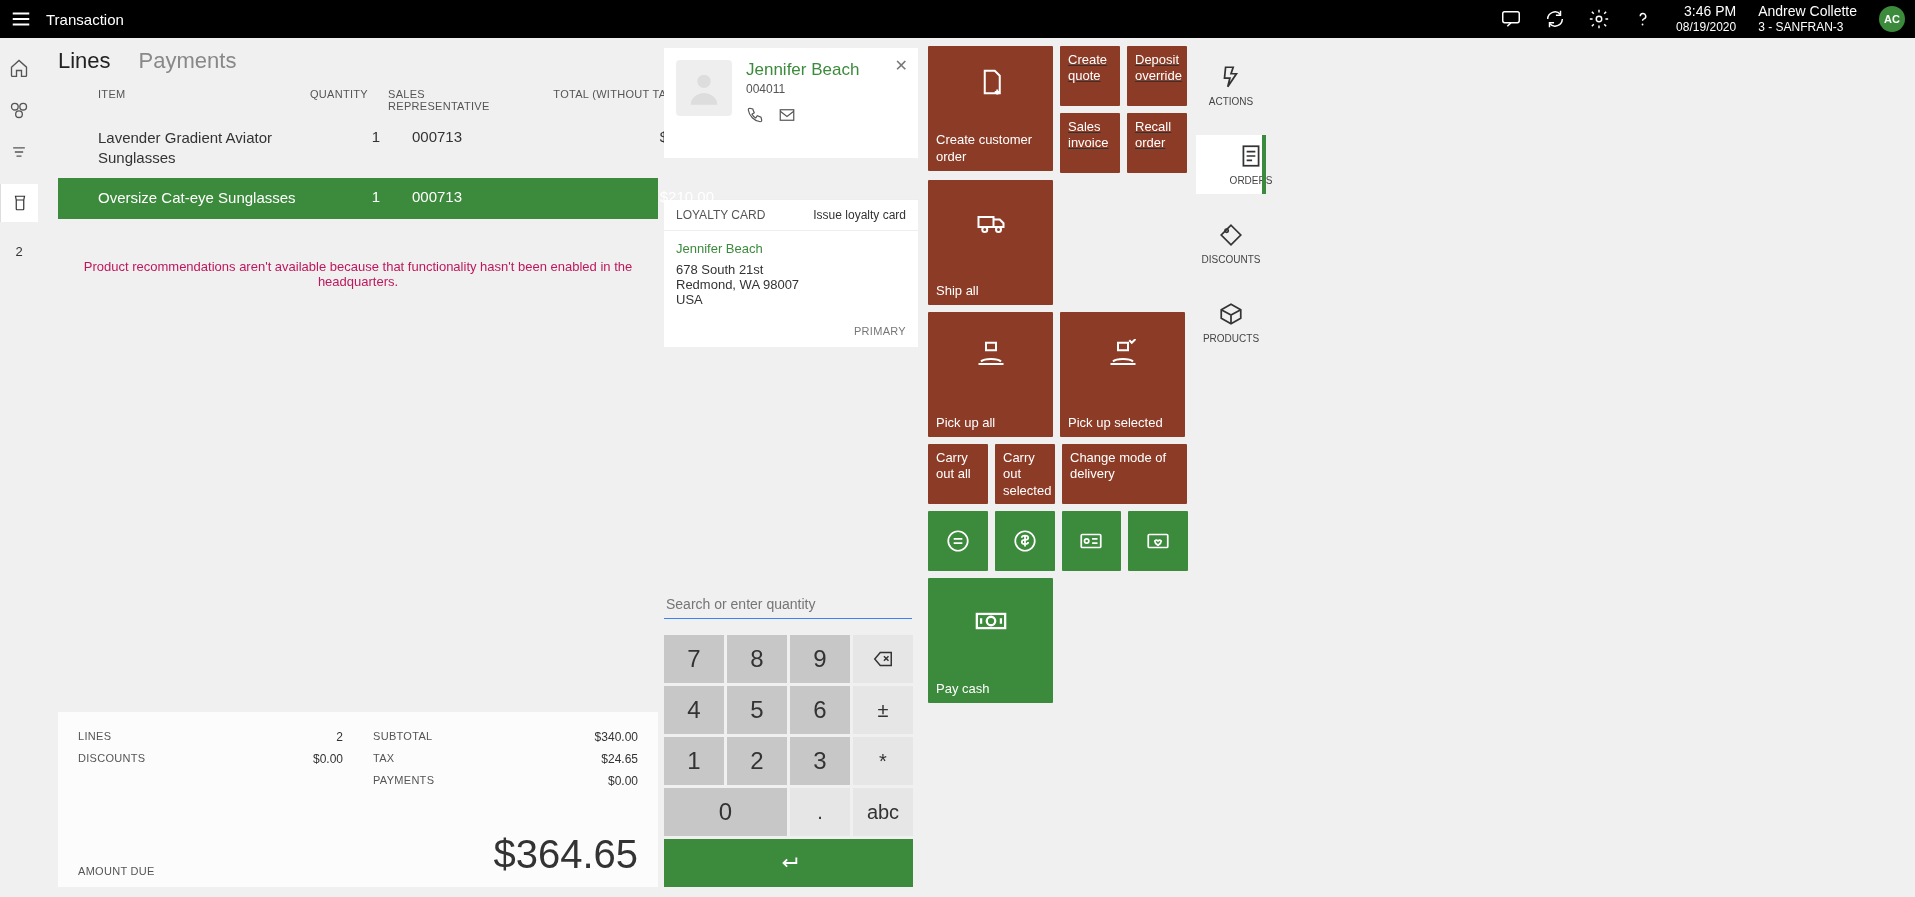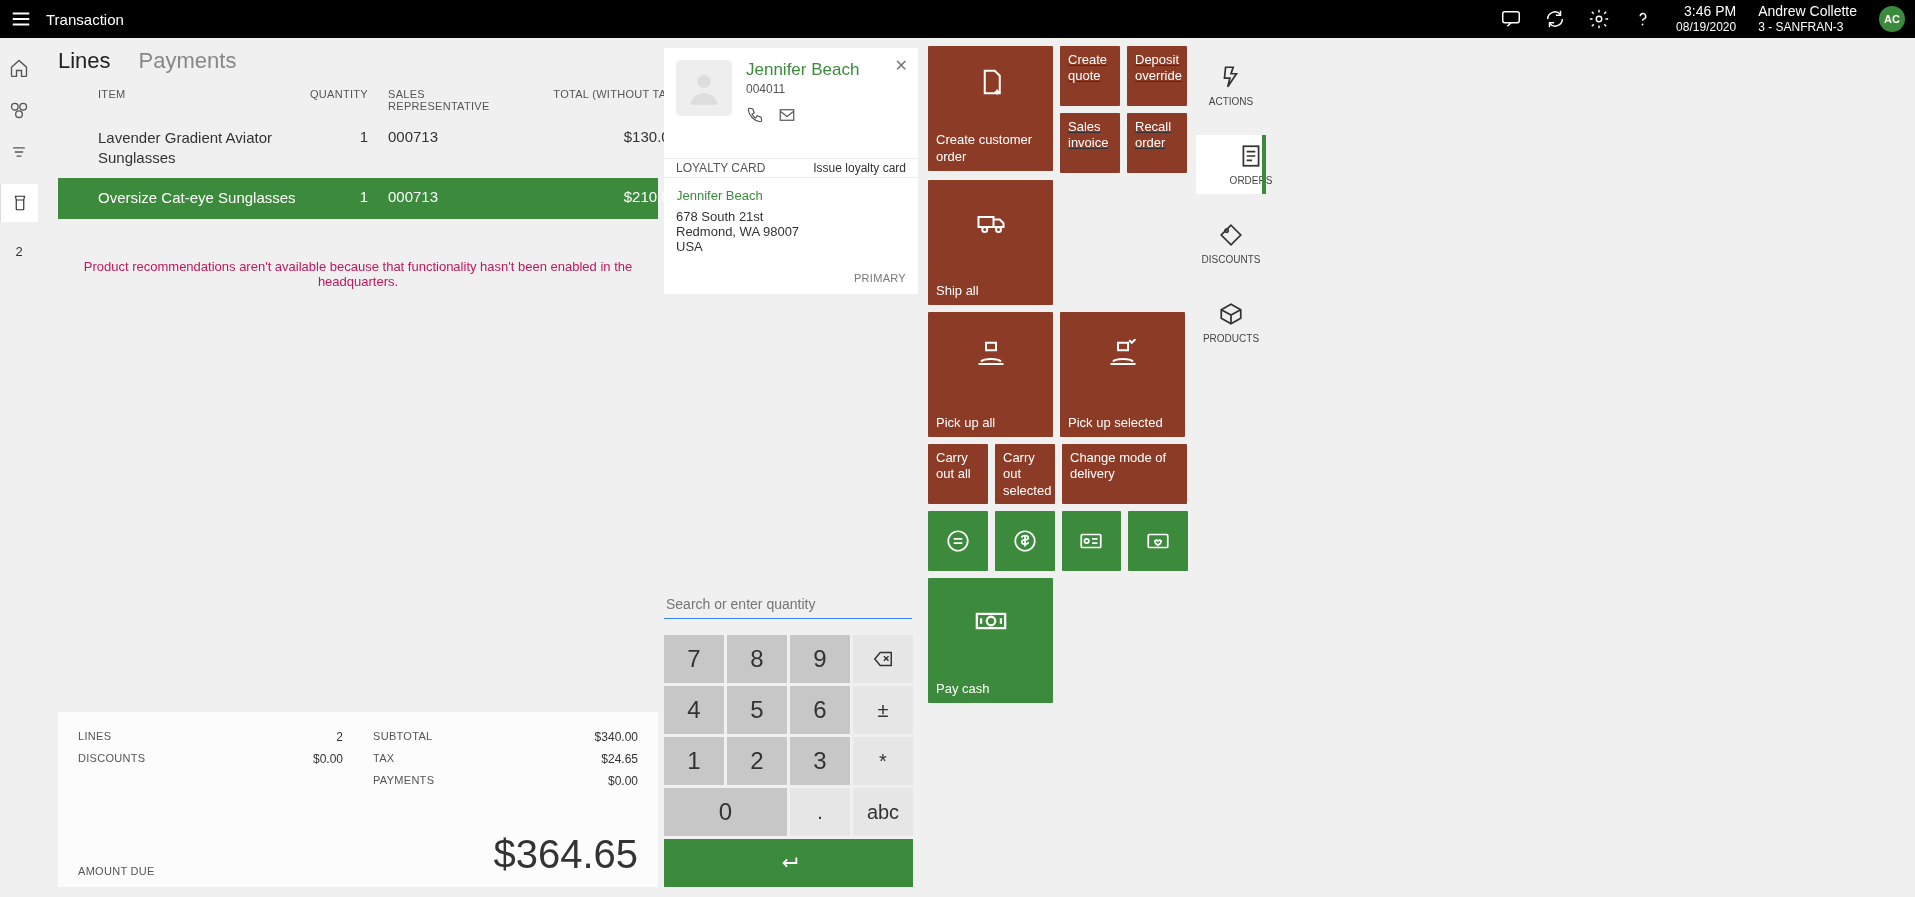--- a/index.html
+++ b/index.html
@@ -30,21 +30,21 @@
   .main { position:absolute; left:38px; top:38px; right:0; bottom:0; display:flex; }
 
   
   .lines-col { width: 620px; padding: 10px 0 10px 20px; display:flex; flex-direction:column; position:relative; }
   .tabs { display:flex; gap: 28px; padding-left: 0; margin-bottom: 8px; }
   .tabs .tab { font-size: 22px; font-weight: 300; color: #888; cursor:pointer; }
   .tabs .tab.active { color: #222; }
   .line-header { display:grid; grid-template-columns: 200px 70px 120px 190px; font-size: 11px; color:#555; padding: 6px 20px 6px 40px; font-weight:400; letter-spacing:0.3px; }
   .line-header .th-q { text-align:right; }
   .line-header .th-t { text-align:right; }
-  .line-item { display:grid; grid-template-columns: 200px 70px 120px 190px; padding: 10px 20px 10px 40px; font-size:15px; align-items:start; border-bottom:1px solid transparent; cursor:pointer; }
+  .line-item { display:grid; grid-template-columns: 200px 70px 120px 190px; padding: 10px 20px 10px 40px; font-size:15px; align-items:start; border-bottom:1px solid transparent; cursor:pointer;gap:12px; }
   .line-item .item-name { line-height:1.3; }
   .line-item .item-qty { text-align:right; }
   .line-item .item-rep { text-align:left; padding-left:20px;}
   .line-item .item-total { text-align:right; }
   .line-item.selected { background:#3c8a3c; color:#ffffff; }
 
   .recommend-msg { padding: 40px 20px; font-size:13px; color:#be185d; text-align:center; }
 
   .totals-box { margin-top:auto; background:#fcfcfc; padding: 14px 20px 20px 20px; display:grid; grid-template-columns: 1fr 1fr; column-gap: 30px; font-size:12px; }
   .totals-box .trow { display:flex; justify-content:space-between; padding: 4px 0; }
@@ -55,21 +55,21 @@
   .amount-due .dval { font-size: 40px; font-weight:300; color:#333; }
 
   
   .cust-col { width: 260px; padding: 10px 0 10px 6px; display:flex; flex-direction:column; }
   .cust-card { background:#fff; min-height:110px; position:relative; padding:12px; display:flex; gap:14px; }
   .cust-card .avatar-ph { width:56px; height:56px; background:#eee; border-radius:4px; display:flex; align-items:center; justify-content:center; color:#bbb; }
   .cust-card .cname { color:#3c8a3c; font-size:17px; }
   .cust-card .cid { color:#555; font-size:12px; margin-top:2px; }
   .cust-card .cicons { margin-top:10px; display:flex; gap:14px; color:#555; }
   .cust-card .close { position:absolute; top:8px; right:10px; color:#777; cursor:pointer; font-size:16px; }
-  .loyalty { background:#fff; border-top:1px solid #eee; padding:2px 12px; display:flex; justify-content:space-between; font-size:12px; color:#555; }
+  .loyalty { background:#fff; border-top:1px solid #eee; padding:8px 12px; display:flex; justify-content:space-between; font-size:12px; color:#555;margin-top:41px; }
   .loyalty .issue { color:#333; cursor:pointer; }
   .address-card { background:#fff; border-top:1px solid #eee; padding:10px 12px; font-size:13px; color:#333; }
   .address-card .aname { color:#3c8a3c; margin-bottom:6px; }
   .address-card .primary { font-size:11px; color:#777; text-align:right; margin-top:18px; letter-spacing:0.3px; }
 
   .quantity-input-wrap { margin-top: auto; padding: 0 6px 6px 0;}
   .quantity-input { width: 100%; border: none; border-bottom: 1px solid #3b82f6; background: transparent; padding: 6px 2px; font-size: 14px; outline:none; color:#333;}
 
   
   .keypad { display:grid; grid-template-columns: repeat(4, 60px); grid-auto-rows: 48px; gap:3px; margin-top:10px; }

